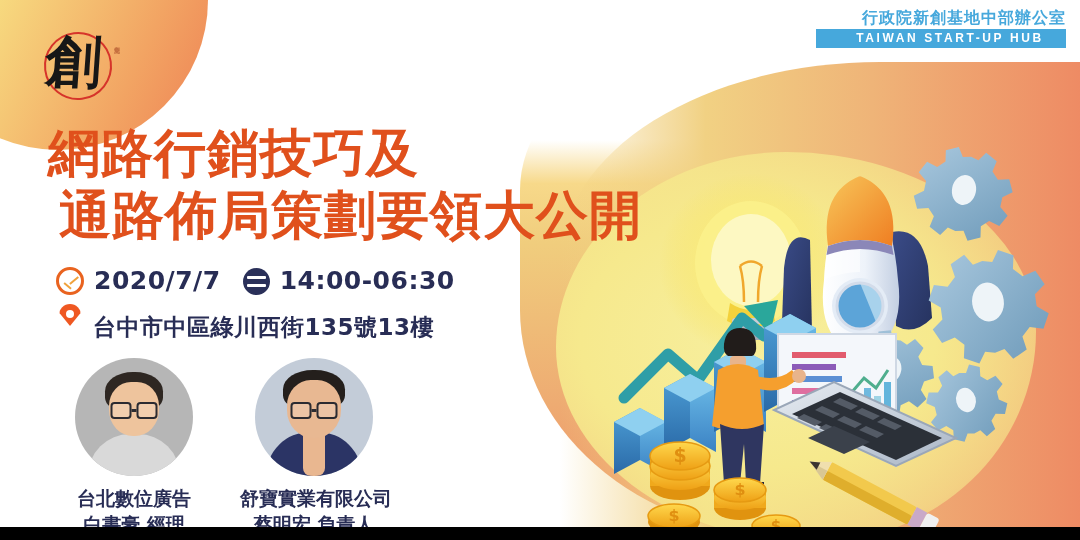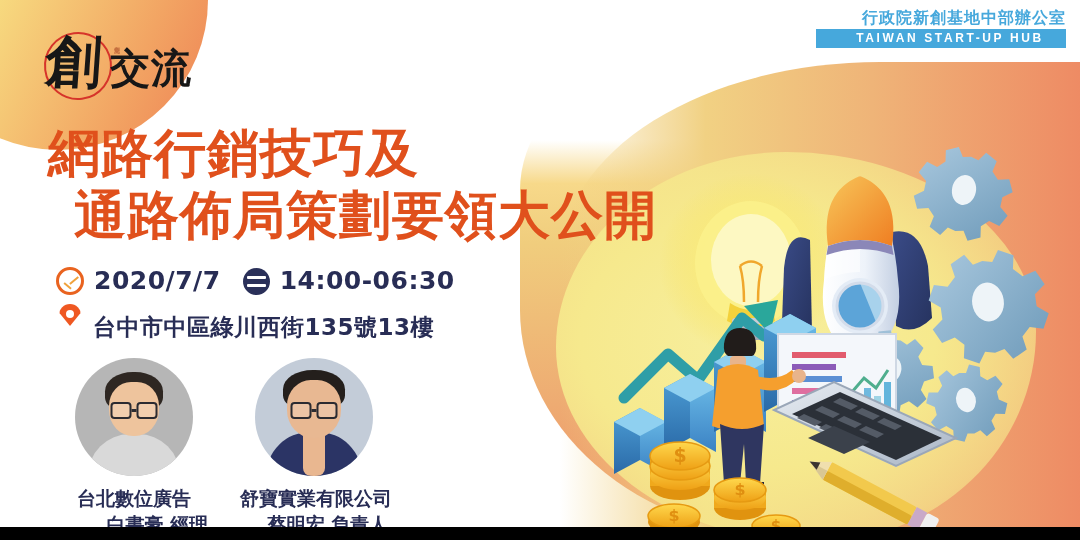--- a/index.html
+++ b/index.html
@@ -64,21 +64,21 @@
   }
 
   
   .title{
     position:absolute;left:48px;top:122px;width:640px;
     font-family:"DejaVu Serif","Liberation Serif",serif;
     font-weight:700;font-size:52px;line-height:62px;color:#e0501c;
     letter-spacing:1px;
   }
   .title div{white-space:nowrap;}
-  .title .l2{margin-left:26px;}
+  .title .l2{margin-left:11px;}
 
   
   .info{position:absolute;left:56px;top:262px;width:560px;}
   .info-row{display:flex;align-items:center;height:38px;}
   .info-text{
     font-size:25px;font-weight:700;color:#282d55;letter-spacing:0.5px;line-height:30px;
     font-family:"DejaVu Sans","Liberation Sans",sans-serif;
   }
   .info-text.addr{font-size:23px;margin-top:16px;}
 
@@ -141,21 +141,21 @@
   .p1 .body{width:92px;height:42px;background:#d9d9d9;}
   .p2 .body{width:96px;height:44px;background:#2b3465;}
   .p2 .body:after{
     content:"";position:absolute;left:50%;transform:translateX(-50%);top:0;
     width:22px;height:44px;background:#e9b790;border-radius:0 0 8px 8px;
   }
   .sp-line{
     font-size:19px;font-weight:700;color:#282d55;line-height:26px;margin-top:9px;
     font-family:"DejaVu Sans","Liberation Sans",sans-serif;white-space:nowrap;
   }
-  .sp-line.n{margin-top:0;text-align:right;}
+  .sp-line.n{margin-top:0;}
 
   
   .illus{position:absolute;left:596px;top:70px;width:484px;height:470px;}
   .illus svg{display:block;}
 
   .bottom-bar{position:absolute;left:0;bottom:0;width:1080px;height:13px;background:#000;}
 </style>
 </head>
 <body>
 
@@ -163,21 +163,20 @@
 
   <div class="bg-blob-topleft"></div>
   <div class="bg-right-wash"></div>
   <div class="bg-right-grad"></div>
   <div class="bg-yellow-blob"></div>
 
   <div class="logo-mark">
     <div class="logo-circle"></div>
     <div class="logo-char1">創</div>
     <div class="logo-tiny">創業交流</div>
-    <div class="logo-char2">交流</div>
   </div>
 
   <div class="hub-logo">
     <div class="hub-cn">行政院新創基地中部辦公室</div>
     <div class="hub-en">TAIWAN START-UP HUB</div>
   </div>
 
   <div class="title">
     <div class="l1">網路行銷技巧及</div>
     <div class="l2">通路佈局策劃要領大公開</div>

